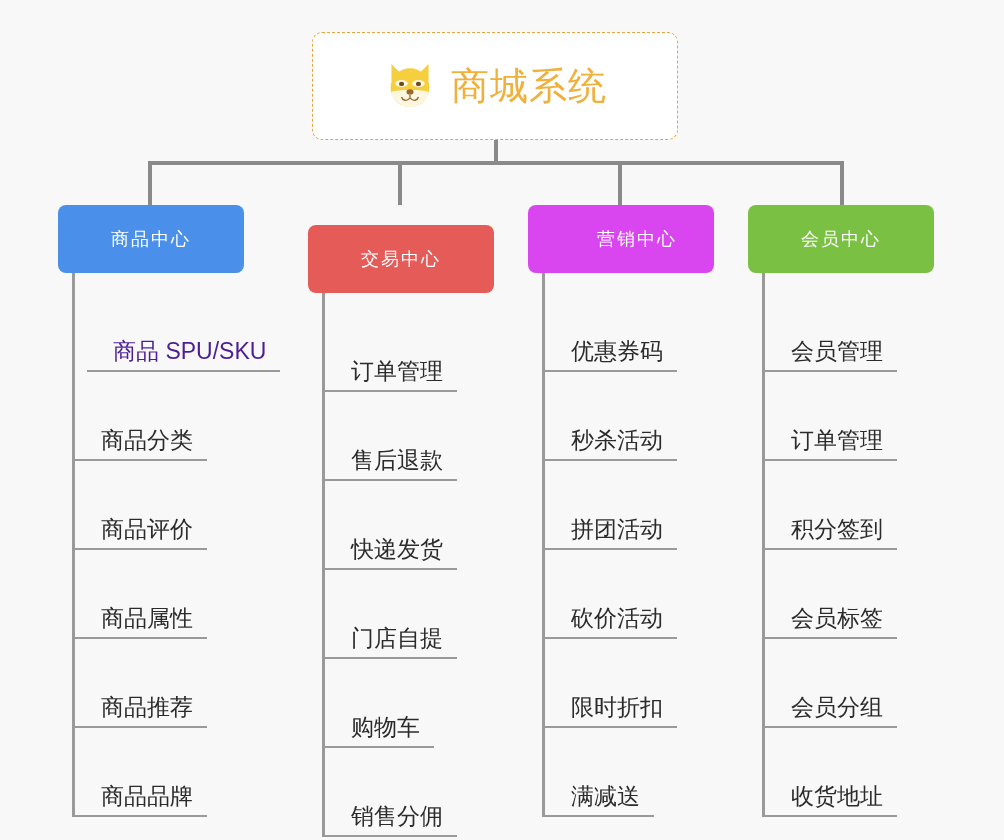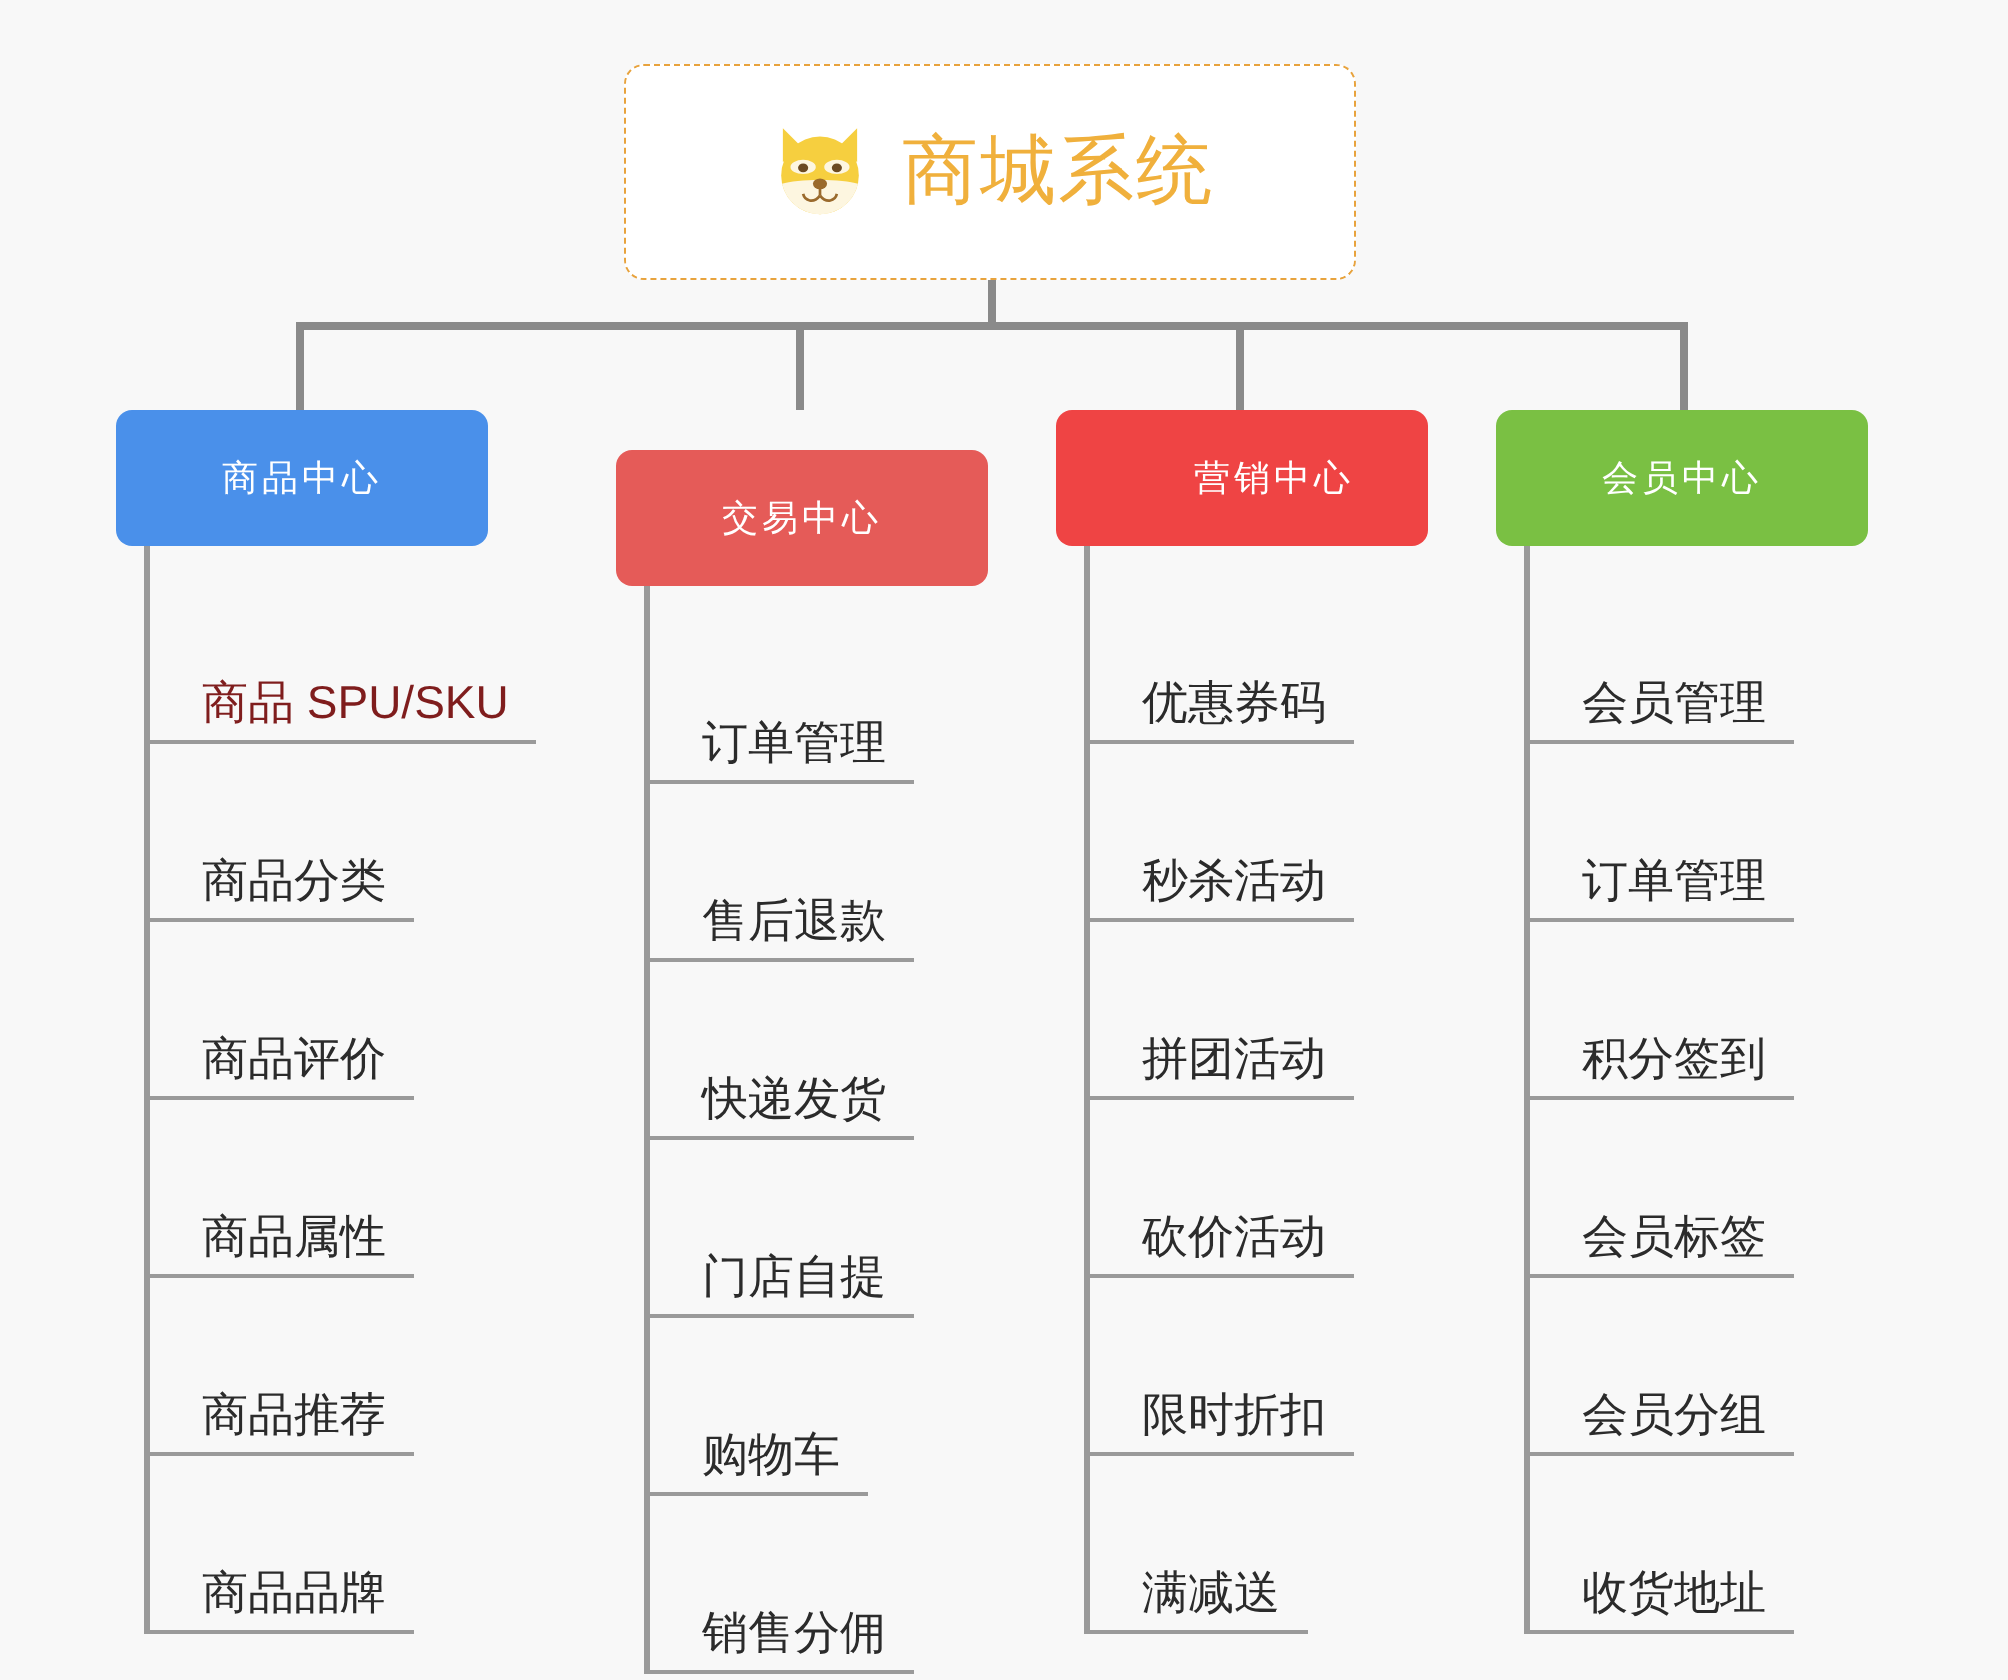--- a/index.html
+++ b/index.html
@@ -157,21 +157,21 @@
   <div class="conn drop drop-1" style="background: rgb(138, 138, 138);"></div>
   <div class="conn drop drop-2" style="background: rgb(138, 138, 138);"></div>
   <div class="conn drop drop-3" style="background: rgb(138, 138, 138);"></div>
 
   <div class="column col-0">
     <div class="cat-box" style="background: rgb(74, 144, 234);">
       <span>商品中心</span>
     </div>
     <div class="leaf-list" style="border-left-color: rgb(154, 154, 154);">
       <div class="leaf">
-          <span class="leaf-label" style="border-bottom-color: rgb(154, 154, 154); color: #7f1d1d;">商品 SPU/SKU</span>
+          <span class="leaf-label" style="border-bottom-color: rgb(154, 154, 154); color: #4c1d95; margin-left: 12px;">商品 SPU/SKU</span>
         </div>
       <div class="leaf">
           <span class="leaf-label" style="border-bottom-color: rgb(154, 154, 154); color: rgb(43, 43, 43);">商品分类</span>
         </div>
       <div class="leaf">
           <span class="leaf-label" style="border-bottom-color: rgb(154, 154, 154); color: rgb(43, 43, 43);">商品评价</span>
         </div>
       <div class="leaf">
           <span class="leaf-label" style="border-bottom-color: rgb(154, 154, 154); color: rgb(43, 43, 43);">商品属性</span>
         </div>
@@ -204,21 +204,21 @@
       <div class="leaf">
           <span class="leaf-label" style="border-bottom-color: rgb(154, 154, 154); color: rgb(43, 43, 43);">购物车</span>
         </div>
       <div class="leaf">
           <span class="leaf-label" style="border-bottom-color: rgb(154, 154, 154); color: rgb(43, 43, 43);">销售分佣</span>
         </div>
     </div>
   </div>
 
   <div class="column col-2">
-    <div class="cat-box" style="background: #ef4444; padding-left: 32px;">
+    <div class="cat-box" style="background: #d946ef; padding-left: 32px;">
       <span>营销中心</span>
     </div>
     <div class="leaf-list" style="border-left-color: rgb(154, 154, 154); text-align: center;">
       <div class="leaf">
           <span class="leaf-label" style="border-bottom-color: rgb(154, 154, 154); color: rgb(43, 43, 43);">优惠券码</span>
         </div>
       <div class="leaf">
           <span class="leaf-label" style="border-bottom-color: rgb(154, 154, 154); color: rgb(43, 43, 43);">秒杀活动</span>
         </div>
       <div class="leaf">

